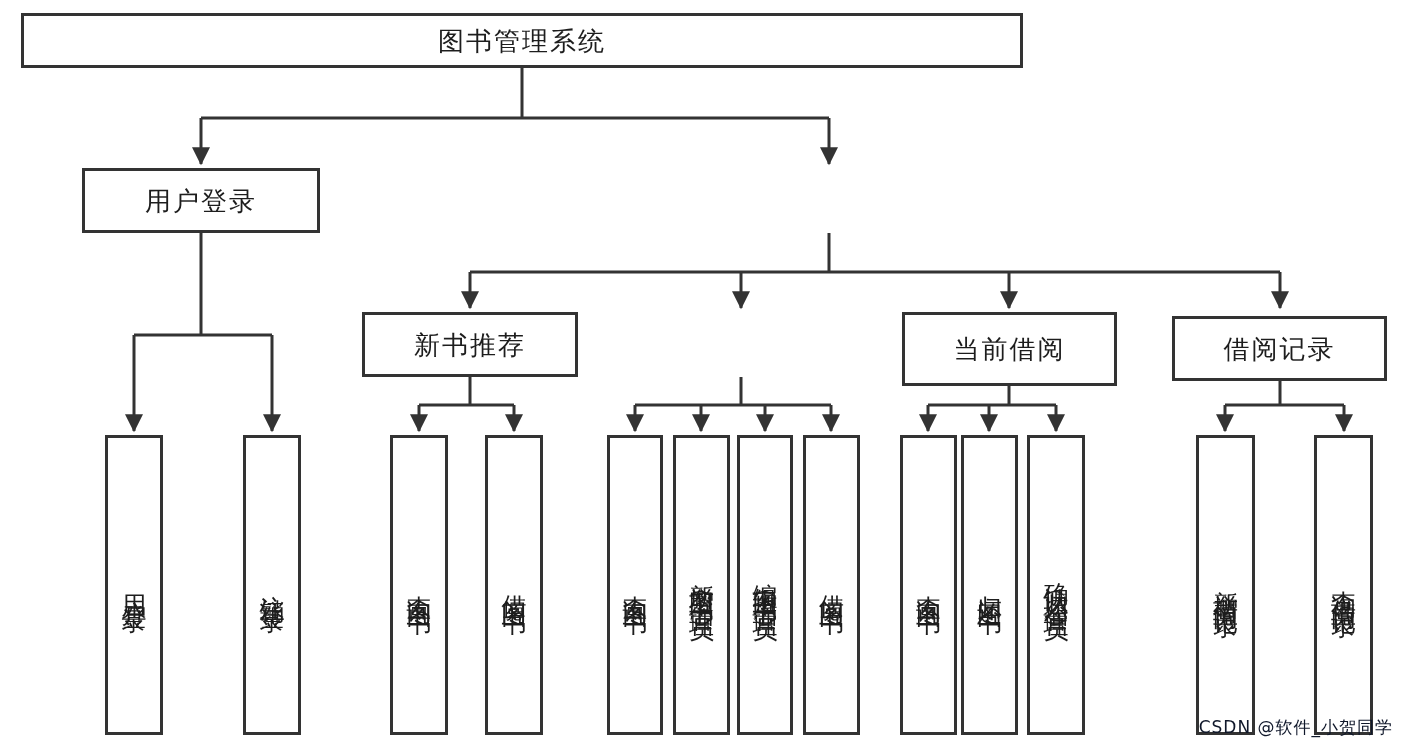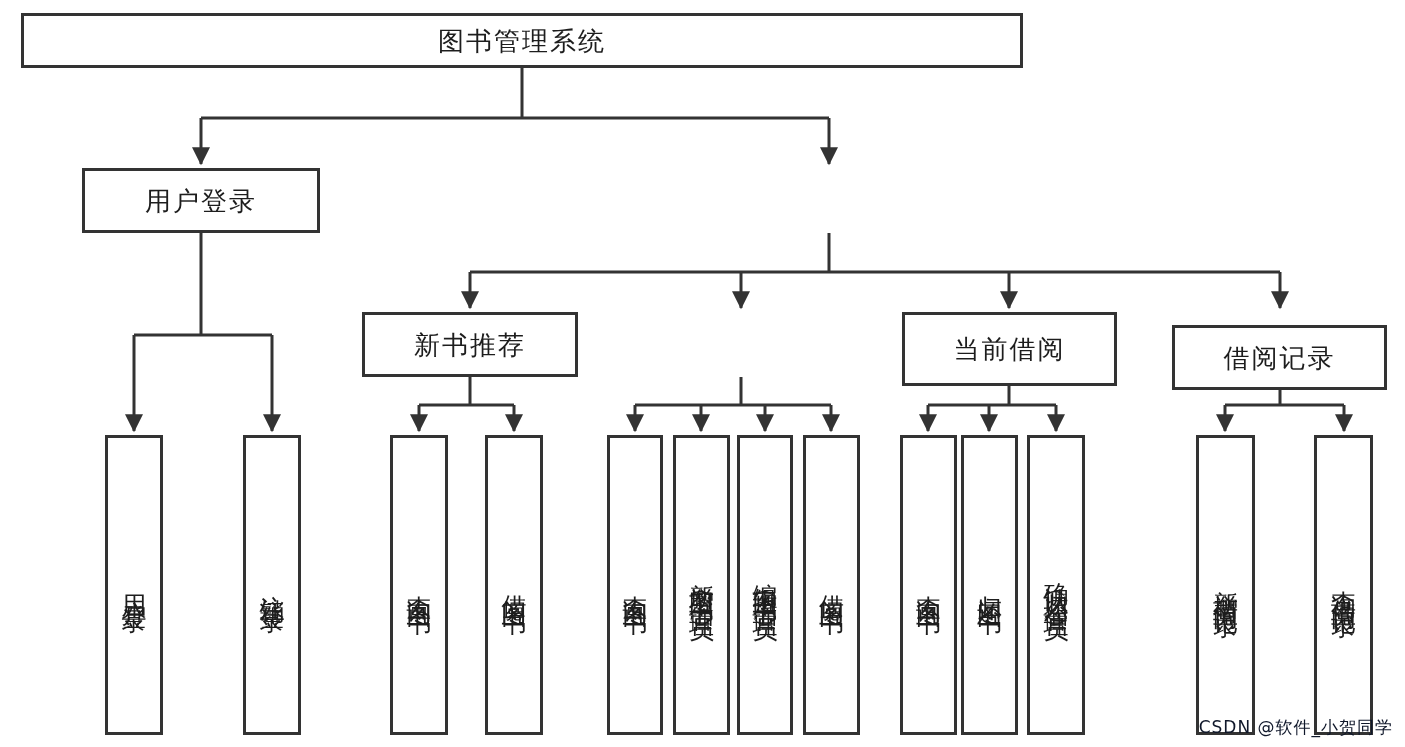--- a/index.html
+++ b/index.html
@@ -76,21 +76,21 @@
       <line x1="1344" y1="405" x2="1344" y2="431" marker-end="url(#arrow)"></line>
     </g>
   </svg>
 
   <div class="node" style="left:21px;top:13px;width:1002px;height:55px">图书管理系统</div>
 
   <div class="node" style="left:82px;top:168px;width:238px;height:65px">用户登录</div>
 
   <div class="node" style="left:362px;top:312px;width:216px;height:65px">新书推荐</div>
   <div class="node" style="left:902px;top:312px;width:215px;height:74px">当前借阅</div>
-  <div class="node" style="left:1172px;top:325px;width:215px;height:65px">借阅记录</div>
+  <div class="node" style="left:1172px;top:316px;width:215px;height:65px">借阅记录</div>
 
   <div class="node v" style="left:105px;top:435px;width:58px;height:300px">用户登录</div>
   <div class="node v" style="left:243px;top:435px;width:58px;height:300px">注销登录</div>
 
   <div class="node v" style="left:390px;top:435px;width:58px;height:300px">查询图书</div>
   <div class="node v" style="left:485px;top:435px;width:58px;height:300px">借阅图书</div>
 
   <div class="node v" style="left:607px;top:435px;width:56px;height:300px">查询图书</div>
   <div class="node v" style="left:673px;top:435px;width:57px;height:300px">新增图书（管理员）</div>
   <div class="node v" style="left:737px;top:435px;width:56px;height:300px">编辑图书（管理员）</div>

